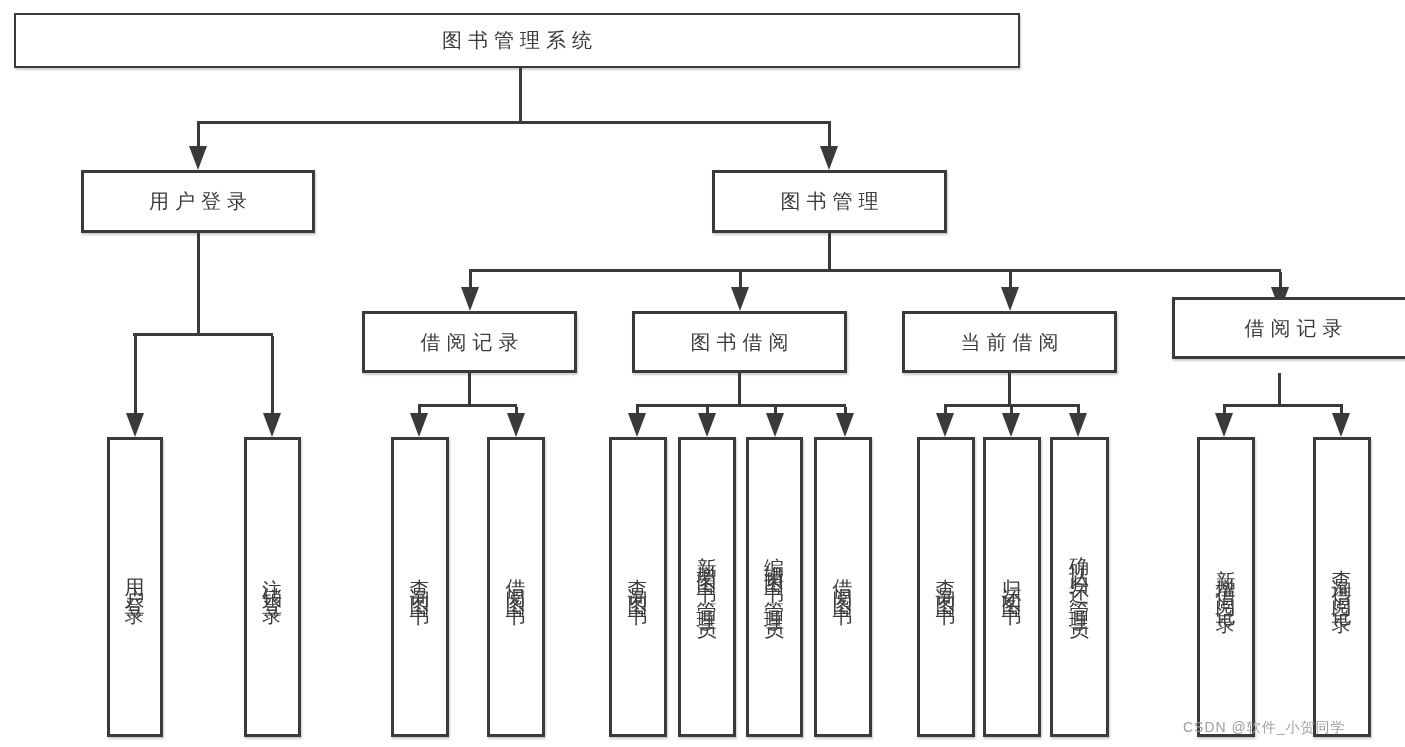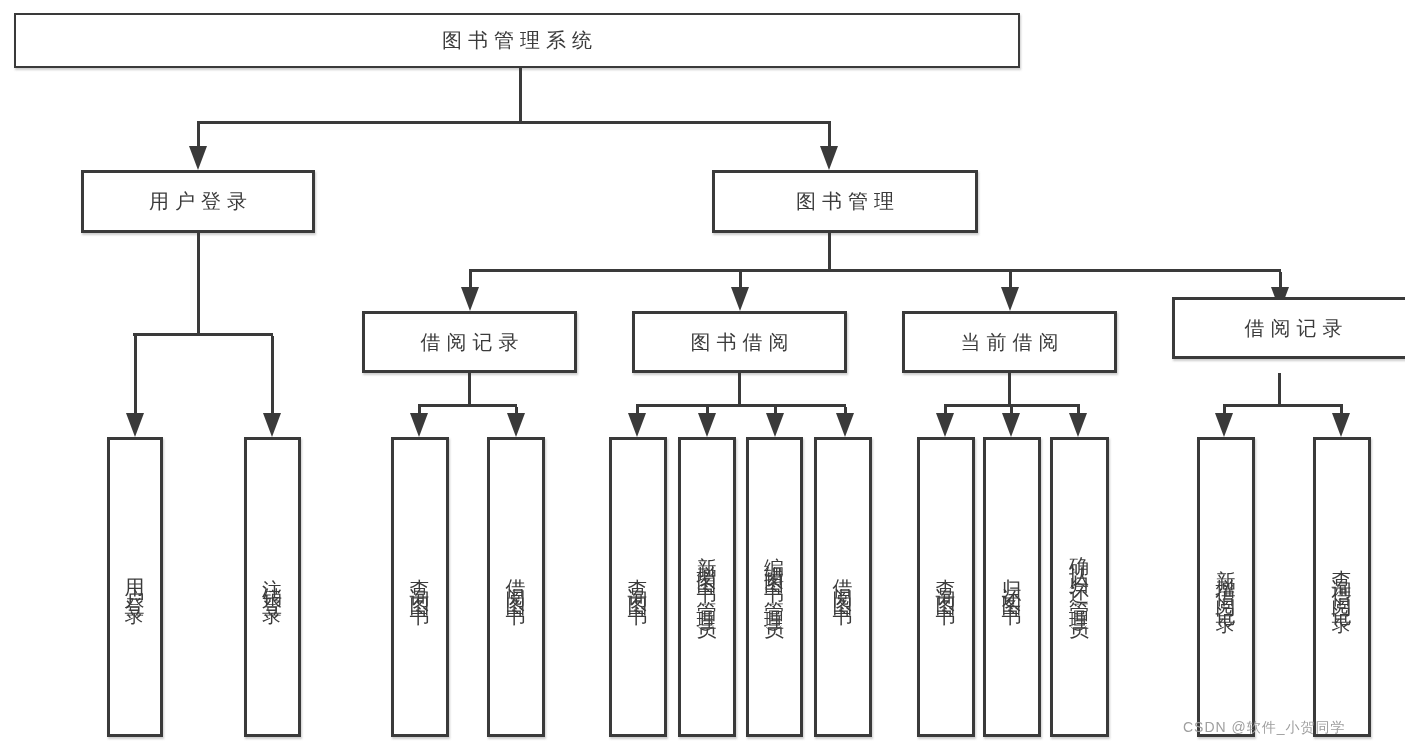--- a/index.html
+++ b/index.html
@@ -77,21 +77,21 @@
       <i class="head"></i>
     </div>
   <div class="arrow" style="left:820px;top:124px;height:46px;">
       <i class="shaft"></i>
       <i class="head"></i>
     </div>
 
   <div class="box" style="left:81px;top:170px;width:234px;height:63px;">
     <span class="hlabel">用户登录</span>
   </div>
-  <div class="box" style="left:712px;top:170px;width:266px;height:63px;">
+  <div class="box" style="left:712px;top:170px;width:235px;height:63px;">
     <span class="hlabel">图书管理</span>
   </div>
 
   <div class="vline" style="left:197px;top:233px;height:103px;"></div>
   <div class="hline" style="left:133px;top:333px;width:140px;"></div>
   <div class="arrow" style="left:126px;top:336px;height:101px;">
       <i class="shaft"></i>
       <i class="head"></i>
     </div>
   <div class="arrow" style="left:263px;top:336px;height:101px;">

